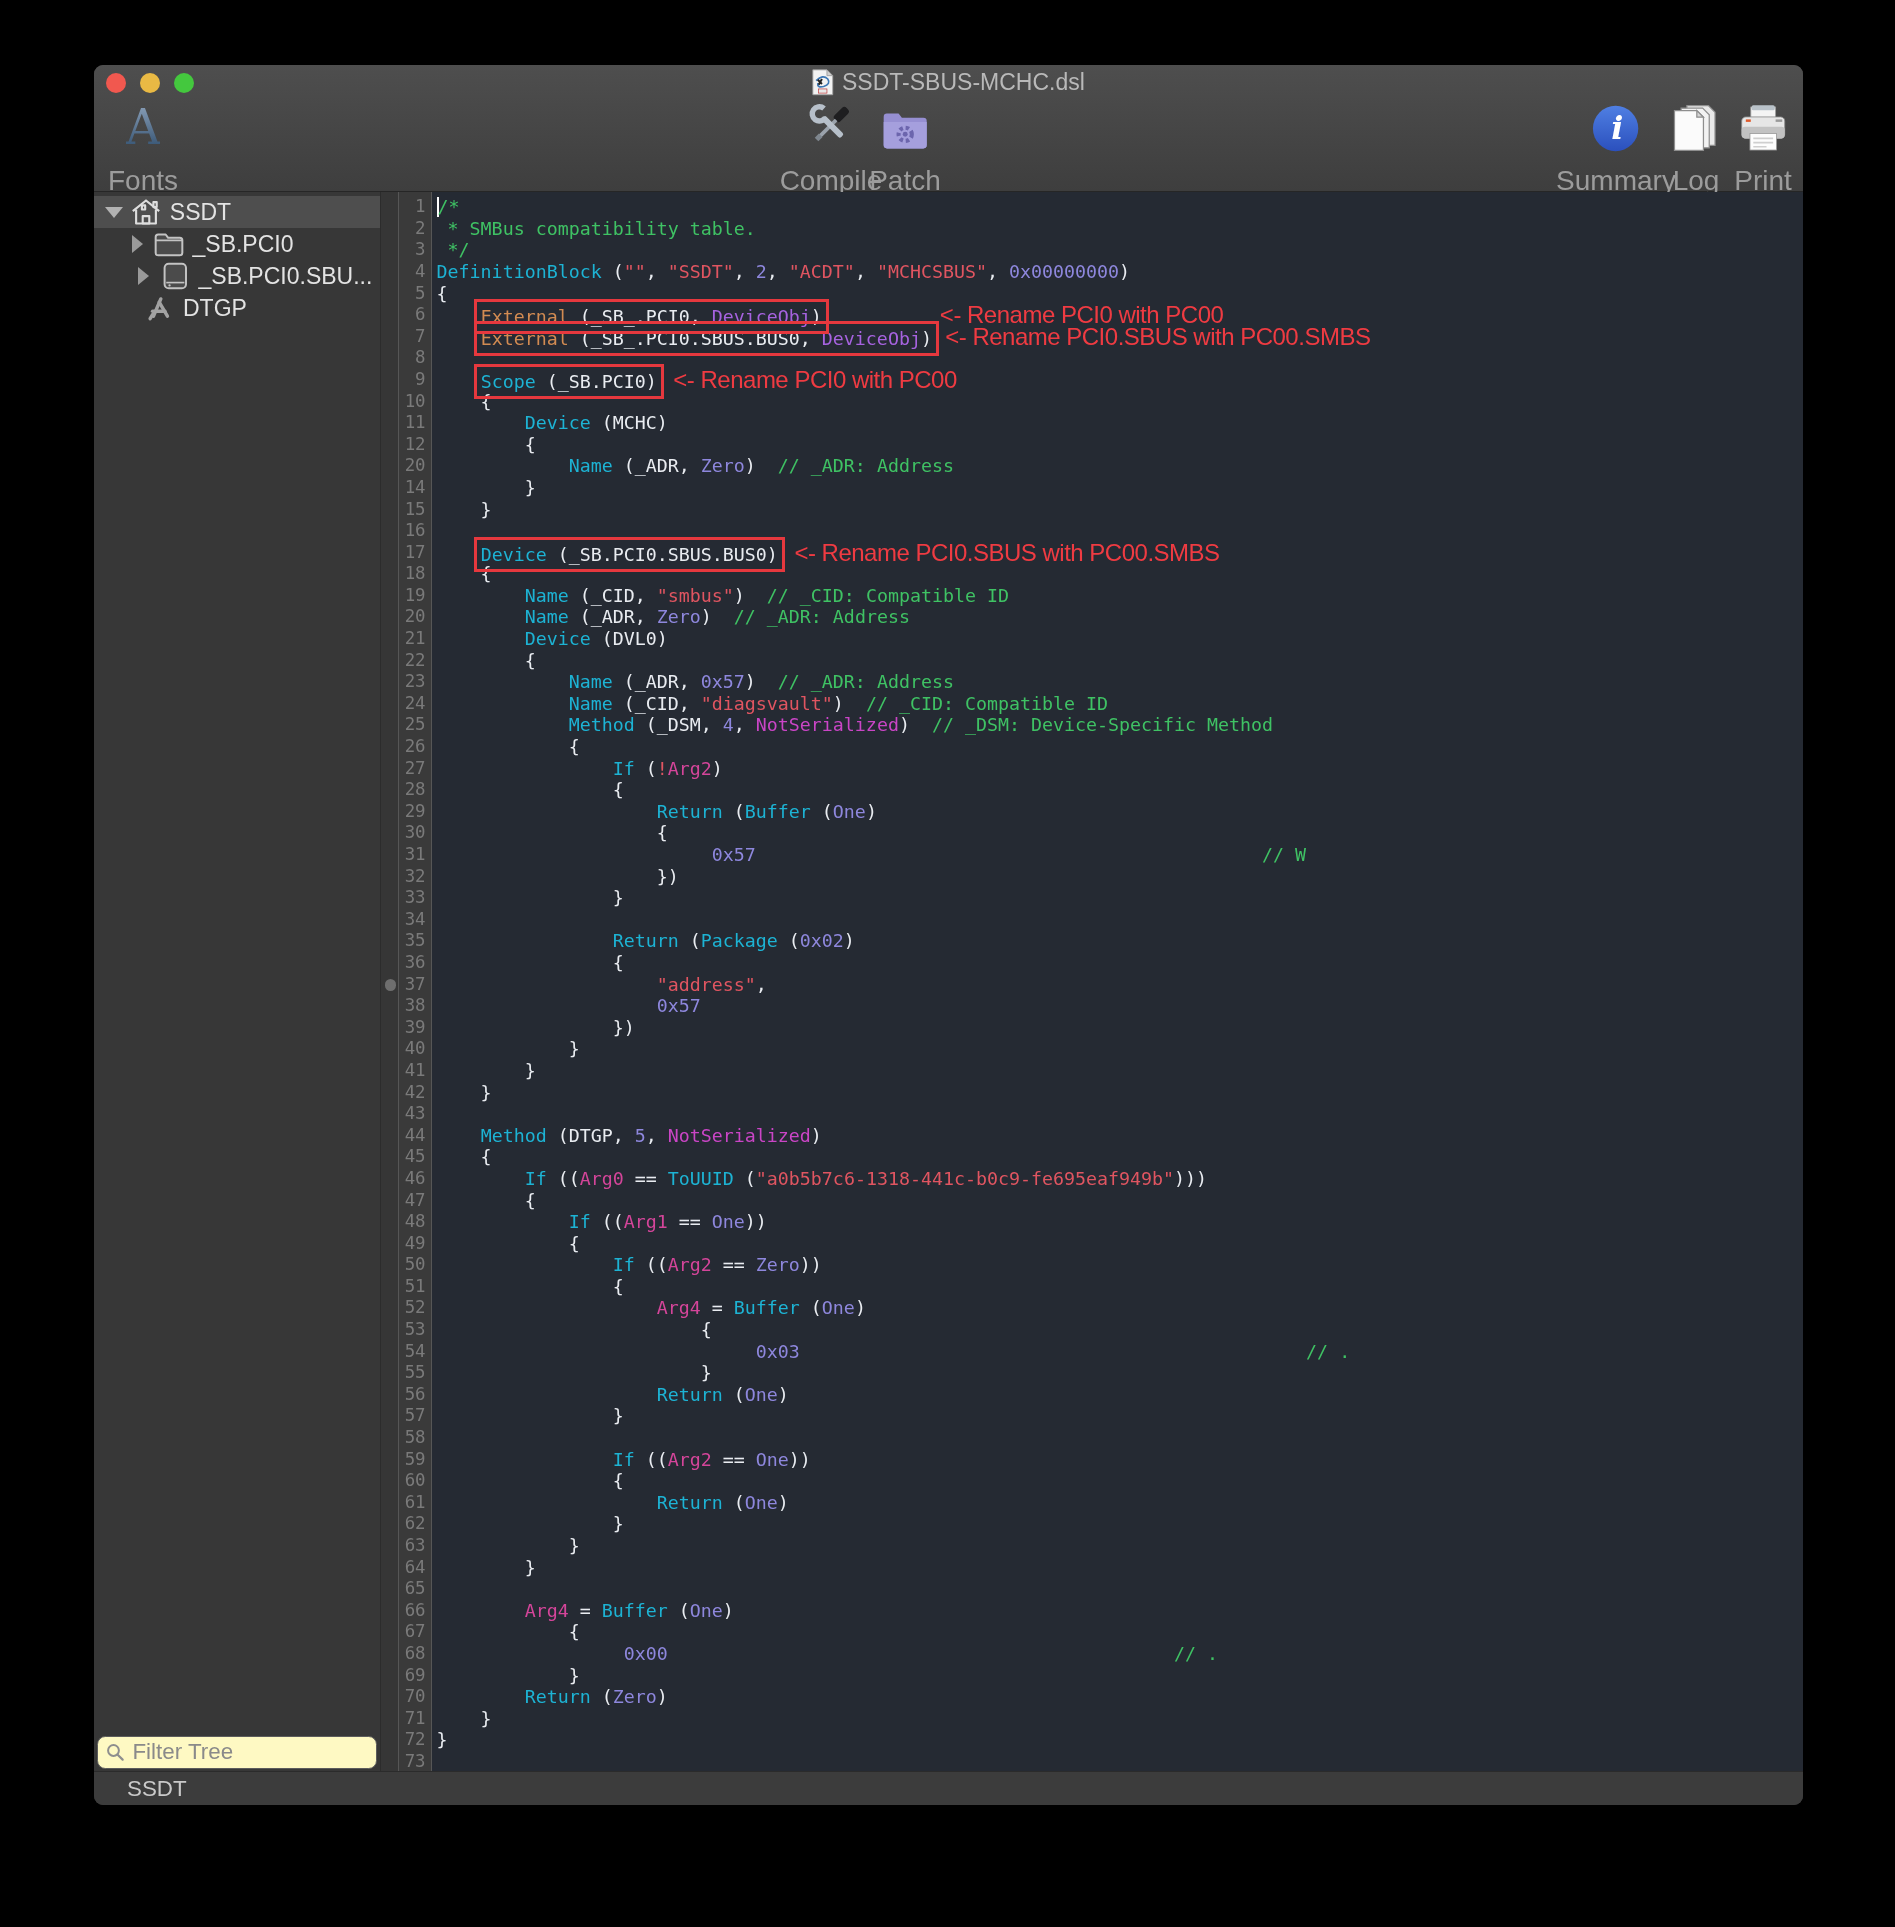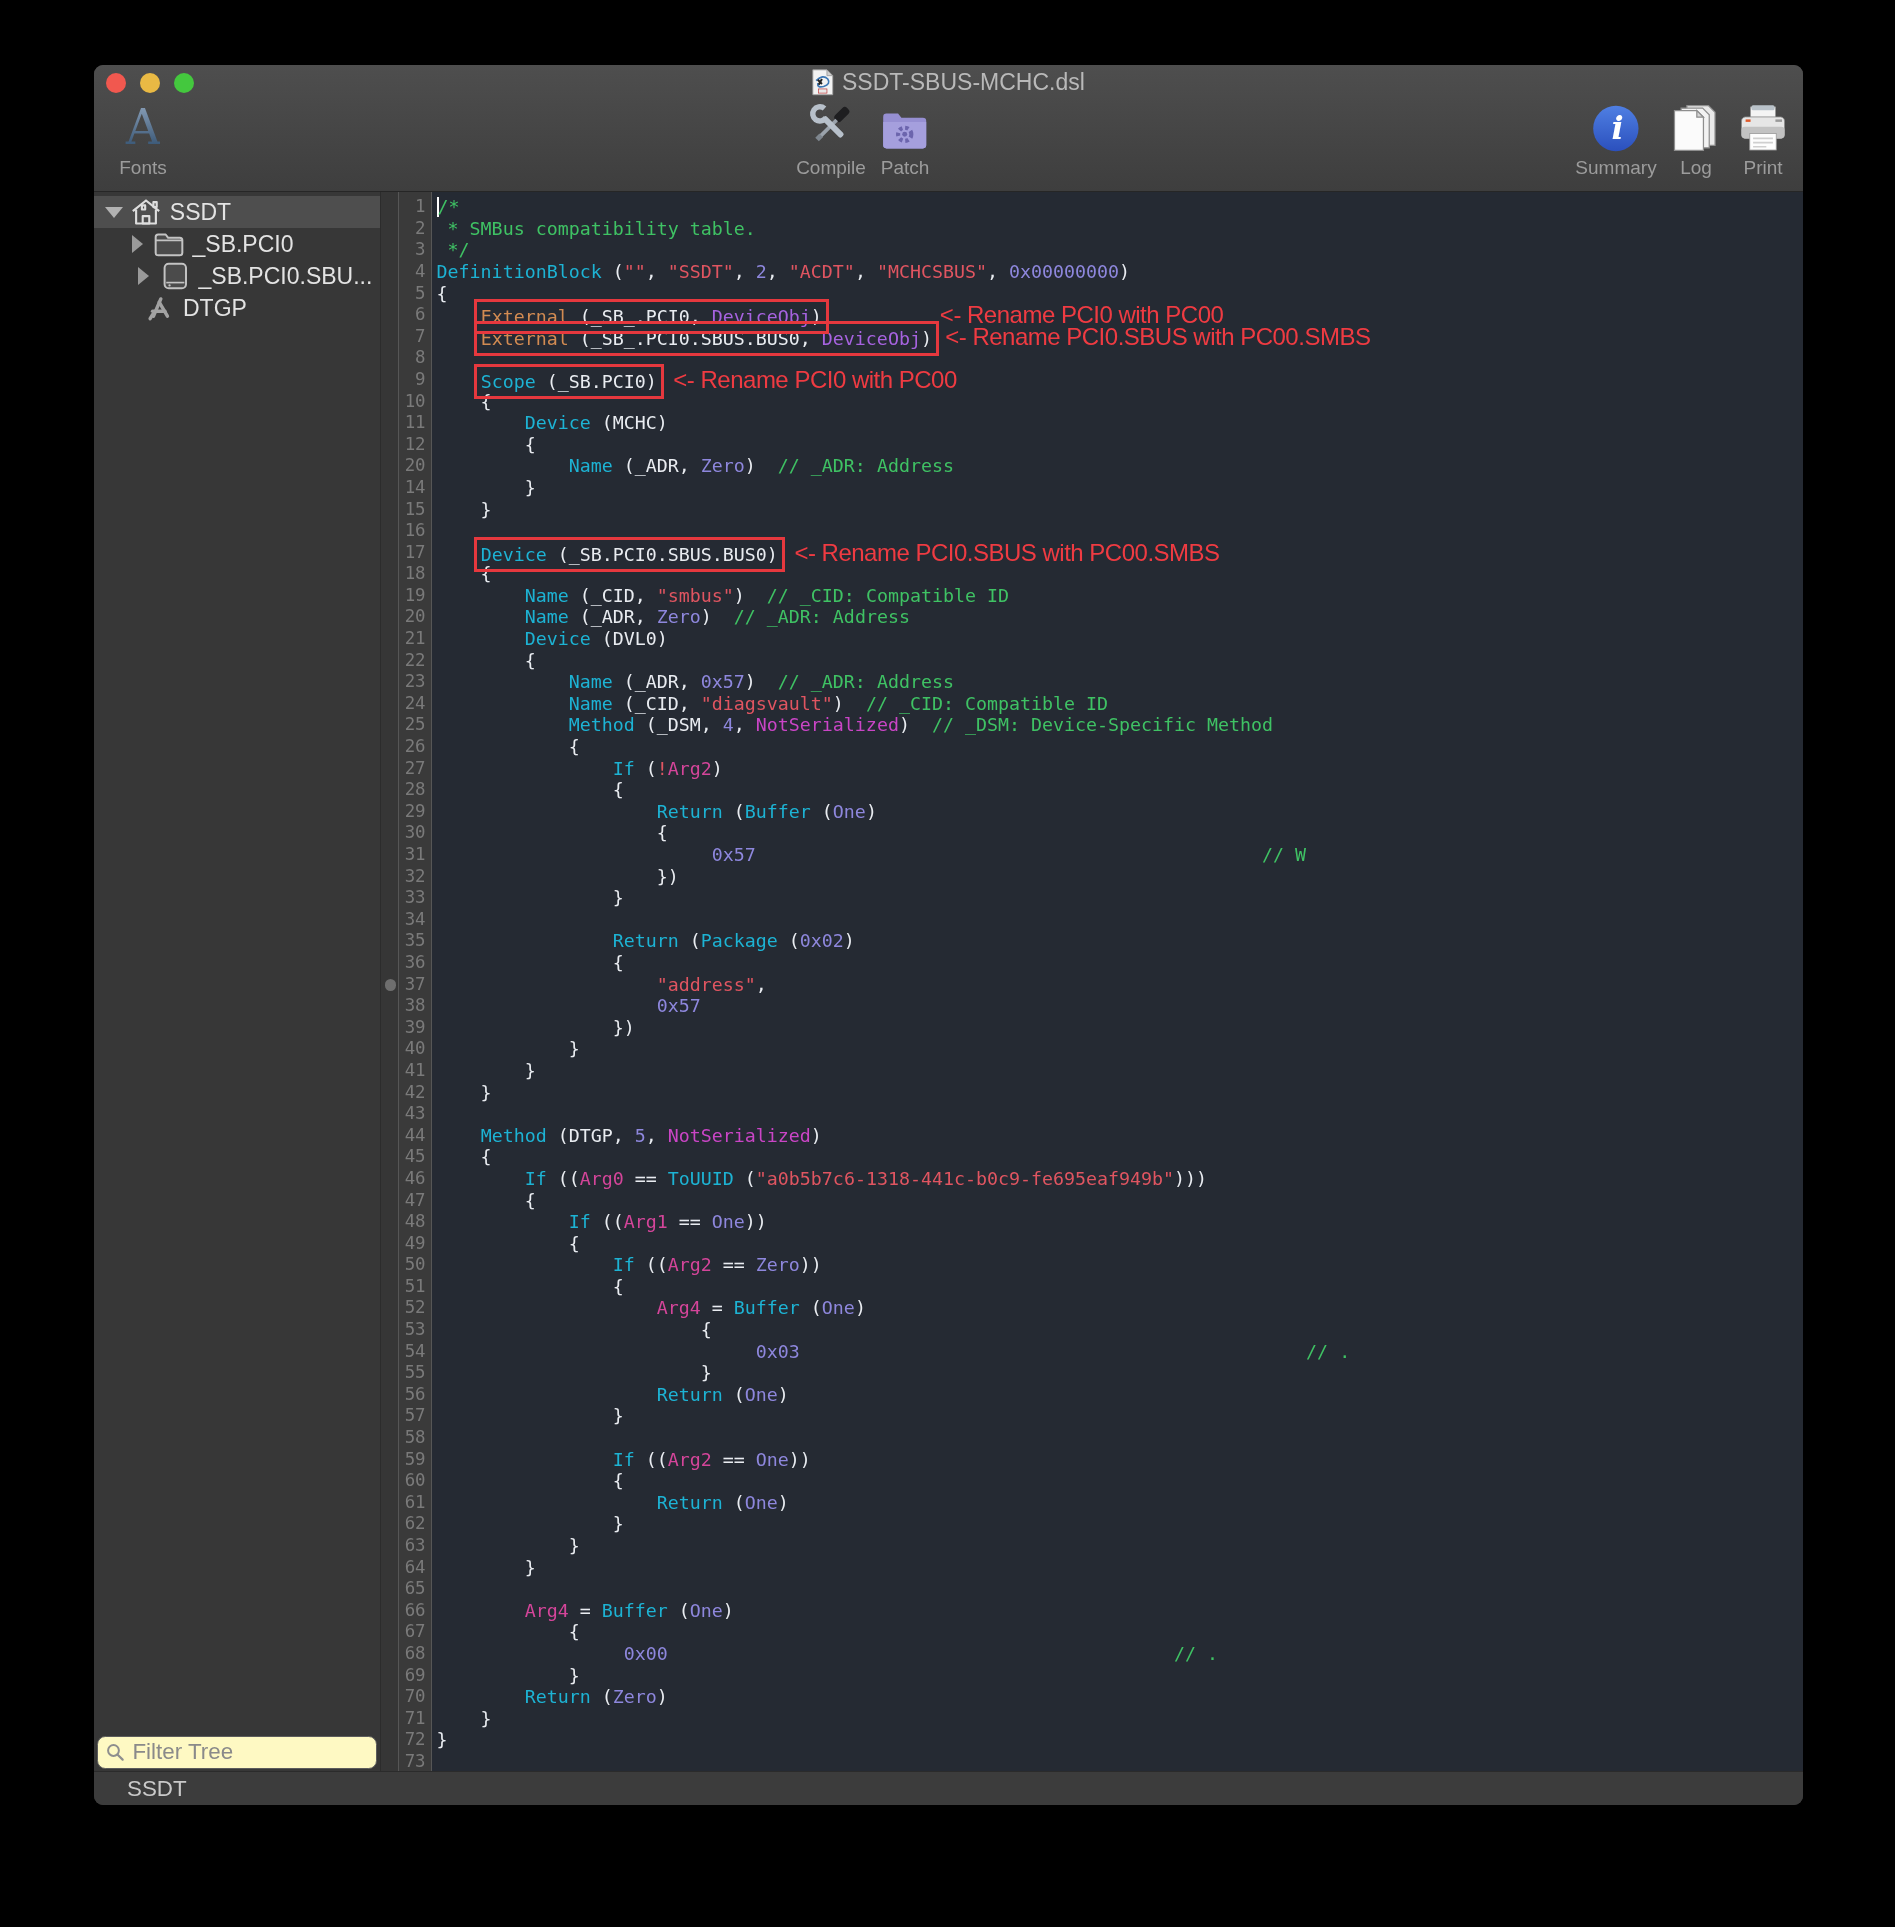--- a/index.html
+++ b/index.html
@@ -6,21 +6,21 @@
   body{width:1896px;height:1927px;position:relative;font-family:"Liberation Sans",sans-serif;-webkit-font-smoothing:antialiased;}
   .window{position:absolute;left:94px;top:65px;width:1709px;height:1740px;background:#3b3b3b;border-radius:9.1px;overflow:hidden;box-shadow:0 21px 58px rgba(0,0,0,.8);}
 
   
   .header{position:absolute;top:0;left:0;right:0;height:126px;background:linear-gradient(#4e4e4e,#3e3e3e);border-bottom:0.8px solid #262626;}
   .traffic{position:absolute;top:7.5px;left:11.6px;display:flex;gap:14px;}
   .tl{width:20px;height:20px;border-radius:50%;}
   .title-row{position:absolute;top:4.2px;left:249px;right:249px;height:26.6px;display:flex;justify-content:center;align-items:center;gap:8.3px;color:#b9b9b9;font-size:23px;}
   .tb-item{position:absolute;top:32px;transform:translateX(-50%);text-align:center;}
   .tb-ico{height:55px;display:flex;align-items:flex-end;justify-content:center;}
-  .tb-label{font-size:19px;color:#9c9c9c;margin-top:5px;white-space:nowrap;}
+  .tb-label{font-size:28px;color:#9c9c9c;margin-top:13px;white-space:nowrap;}
   .fonts-a{font-family:"DejaVu Serif",serif;font-size:48px;line-height:50px;background:linear-gradient(#8ea3bb,#2e4d6d);-webkit-background-clip:text;background-clip:text;color:transparent;}
 
   
   .content{position:absolute;top:127px;bottom:34px;left:0;right:0;display:flex;}
   .sidebar{width:286px;background:#373737;position:relative;flex-shrink:0;}
   .srow{height:32px;display:flex;align-items:center;font-size:23px;color:#e3e3e3;white-space:nowrap;overflow:hidden;}
   .srow.selected{background:#4e4e4e;}
   .tri-down{width:0;height:0;border-left:9.1px solid transparent;border-right:9.1px solid transparent;border-top:11.6px solid #b2b2b2;margin:0 5px 0 0;}
   .tri-right{width:0;height:0;border-top:9.1px solid transparent;border-bottom:9.1px solid transparent;border-left:11.6px solid #9a9a9a;margin:0 7.5px 0 0;}
   .tri-none{width:19px;}

